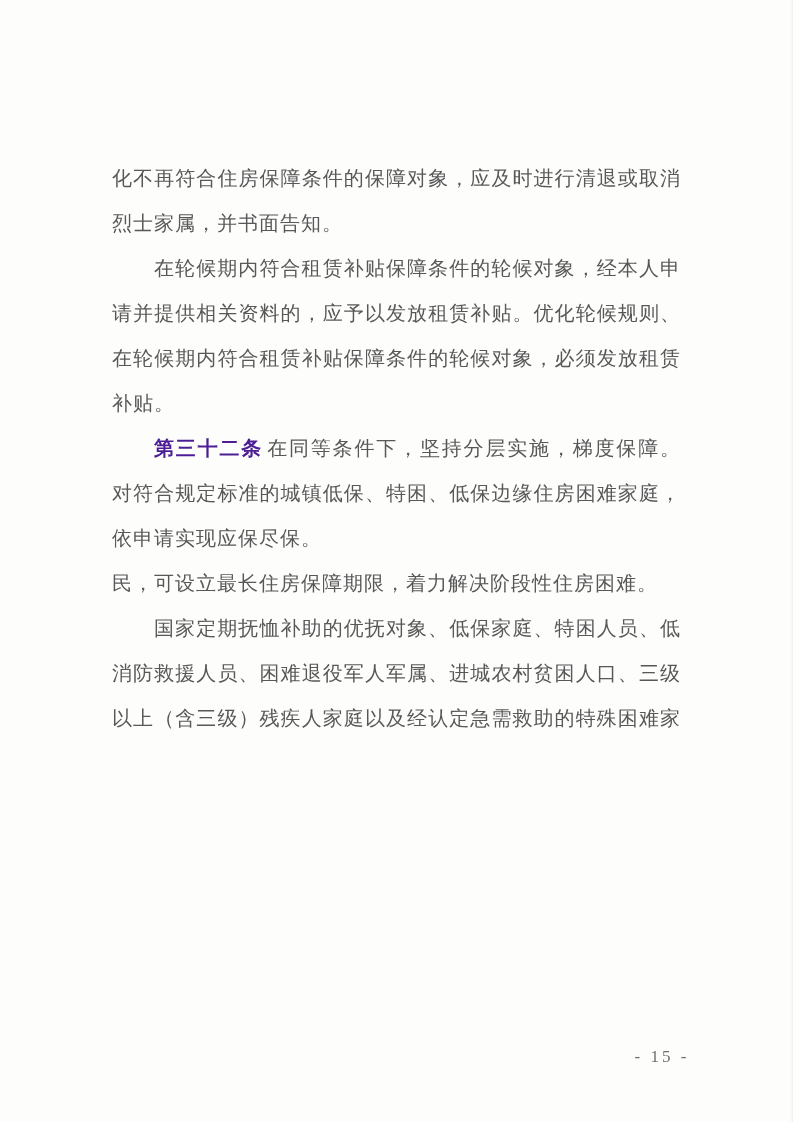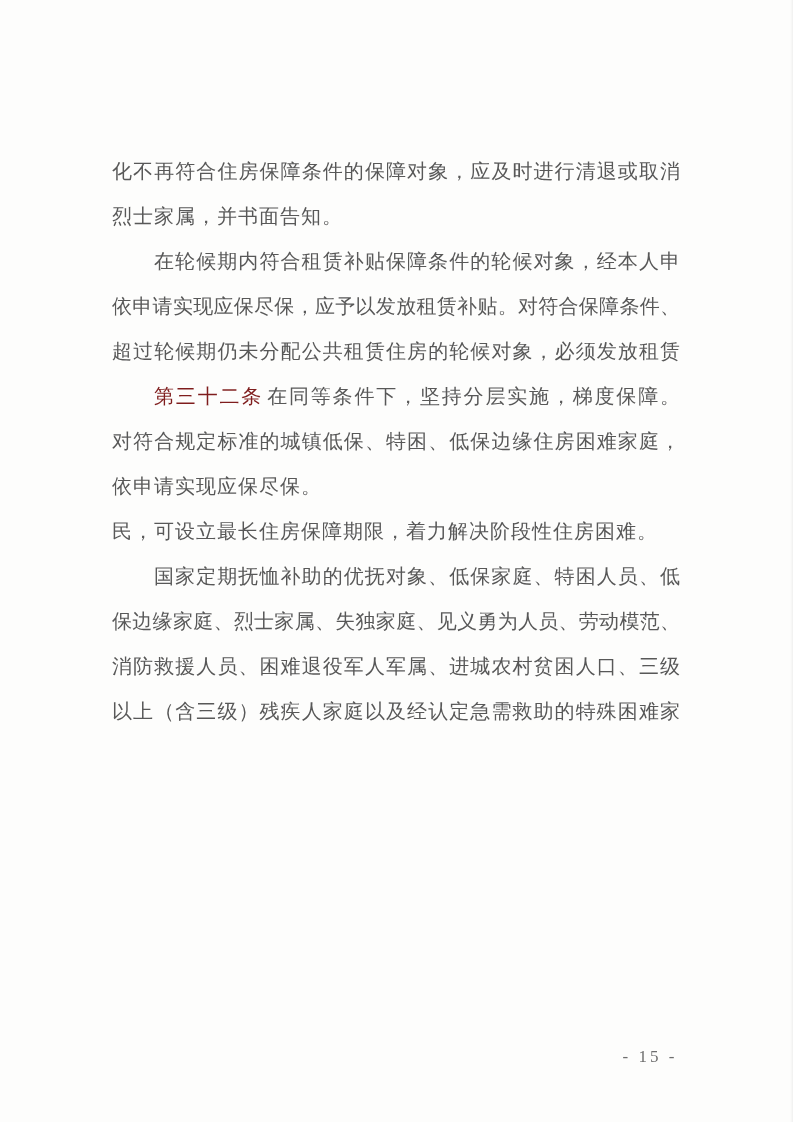--- a/index.html
+++ b/index.html
@@ -20,21 +20,21 @@
     content: "";
     position: absolute;
     top: 0; right: 0;
     width: 3px; height: 100%;
     background: linear-gradient(to right, rgba(0,0,0,0), rgba(0,0,0,0.05));
     pointer-events: none;
   }
   .text-block {
     position: absolute;
     left: 112px;
-    top: 149px;
+    top: 156px;
     width: 568px;
   }
   .line {
     height: 45px;
     line-height: 45px;
     font-size: 20px;
     color: #585858;
     letter-spacing: 1px;
     white-space: nowrap;
   }
@@ -42,61 +42,61 @@
     white-space: normal;
     text-align: justify;
     text-align-last: justify;
     text-justify: inter-character;
     letter-spacing: 0;
   }
   .line.indent {
     padding-left: 42px;
   }
   .bold-term {
-    font-weight: 400;
-    color: #7f1d1d;
+    font-weight: 700;
+    color: #4c1d95;
     margin-right: 4px;
   }
   .page-number {
     position: absolute;
     top: 1045px;
-    left: 560px;
+    left: 572px;
     width: 180px;
     height: 24px;
     line-height: 24px;
     text-align: center;
     font-size: 17px;
     color: #6e6e6e;
     letter-spacing: 3px;
   }
 </style>
 </head>
 <body>
 
 <div class="page">
   <div class="text-block">
 
     <div class="line justify">化不再符合住房保障条件的保障对象，应及时进行清退或取消</div>
     <div class="line">烈士家属，并书面告知。</div>
 
     <div class="line justify indent">在轮候期内符合租赁补贴保障条件的轮候对象，经本人申</div>
-    <div class="line justify">依申请实现应保尽保，应予以发放租赁补贴。对符合保障条件、</div>
-    <div class="line justify">超过轮候期仍未分配公共租赁住房的轮候对象，必须发放租赁</div>
+    <div class="line justify">请并提供相关资料的，应予以发放租赁补贴。优化轮候规则、</div>
+    <div class="line justify">在轮候期内符合租赁补贴保障条件的轮候对象，必须发放租赁</div>
+    <div class="line">补贴。</div>
 
     <div class="line justify indent">
       <span class="bold-term">第三十二条</span><span>在同等条件下，坚持分层实施，梯度保障。</span>
     </div>
     <div class="line justify">对符合规定标准的城镇低保、特困、低保边缘住房困难家庭，</div>
     <div class="line">依申请实现应保尽保。</div>
 
 
     <div class="line">民，可设立最长住房保障期限，着力解决阶段性住房困难。</div>
 
 
     <div class="line justify indent">国家定期抚恤补助的优抚对象、低保家庭、特困人员、低</div>
-    <div class="line justify">保边缘家庭、烈士家属、失独家庭、见义勇为人员、劳动模范、</div>
     <div class="line justify">消防救援人员、困难退役军人军属、进城农村贫困人口、三级</div>
     <div class="line justify">以上（含三级）残疾人家庭以及经认定急需救助的特殊困难家</div>
 
   </div>
 
   <div class="page-number">- 15 -</div>
 </div>
 
 </body></html>

